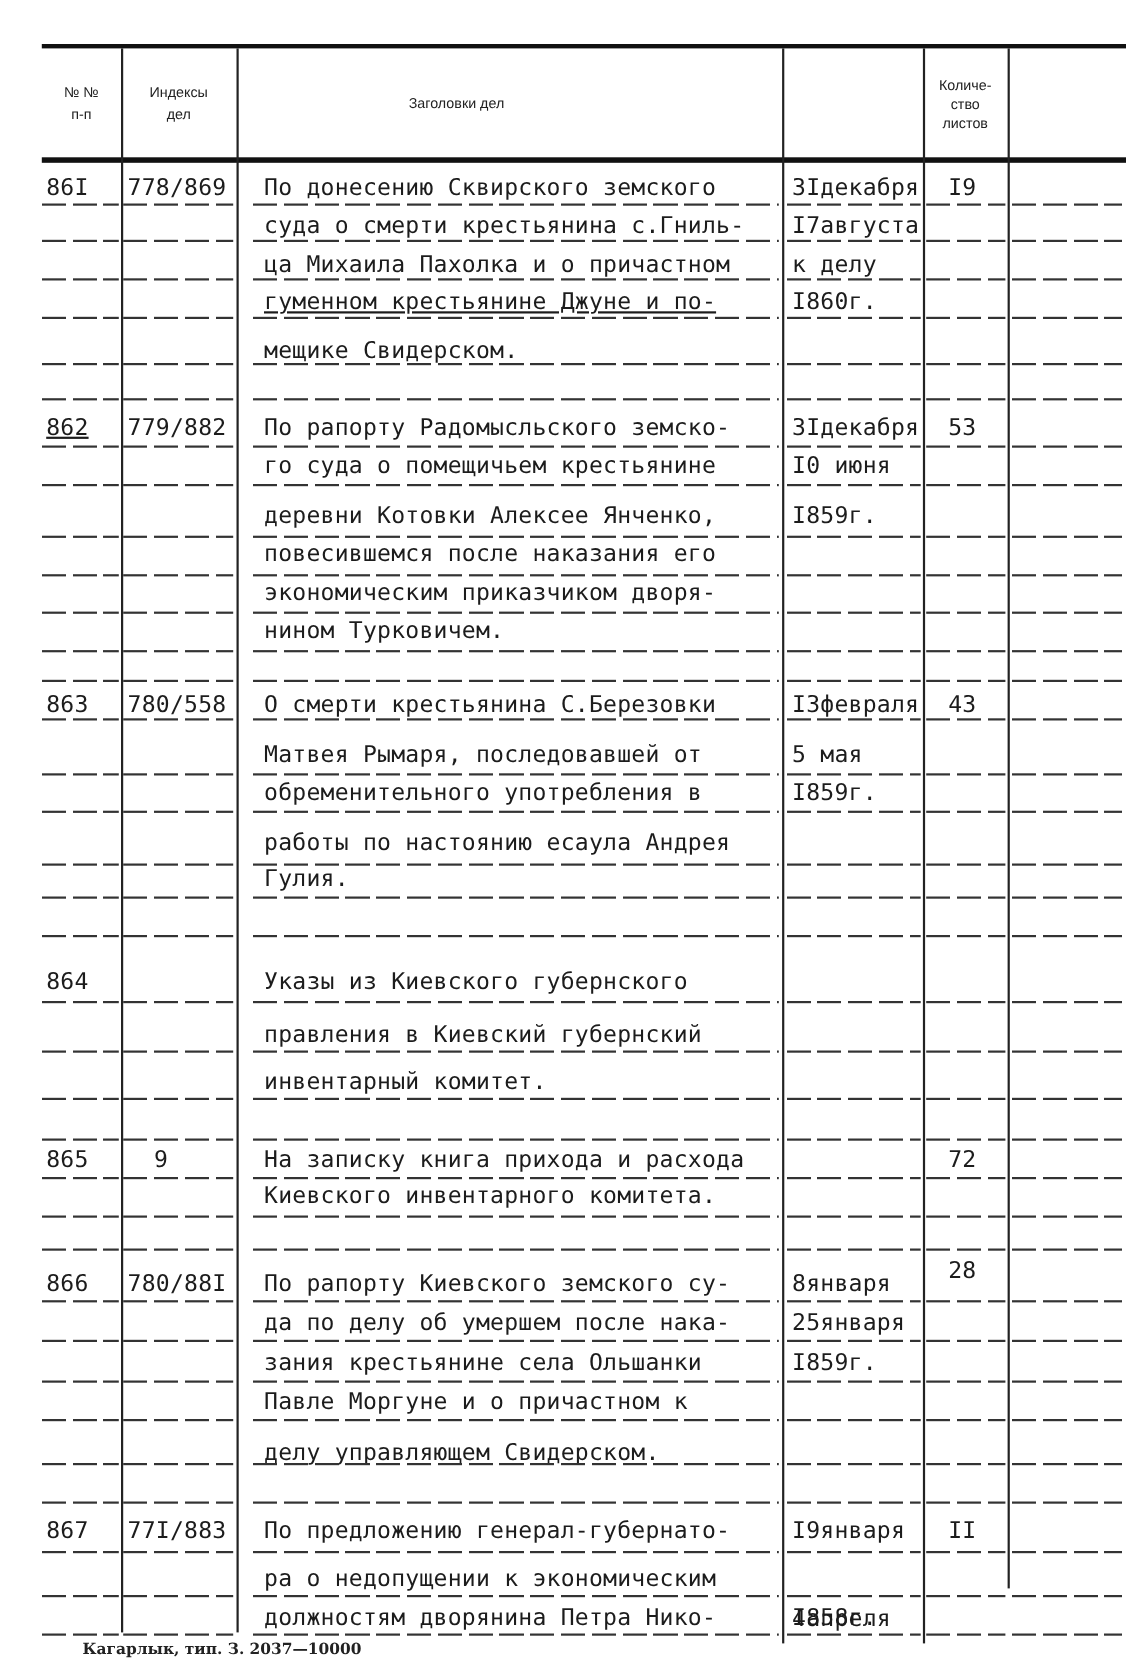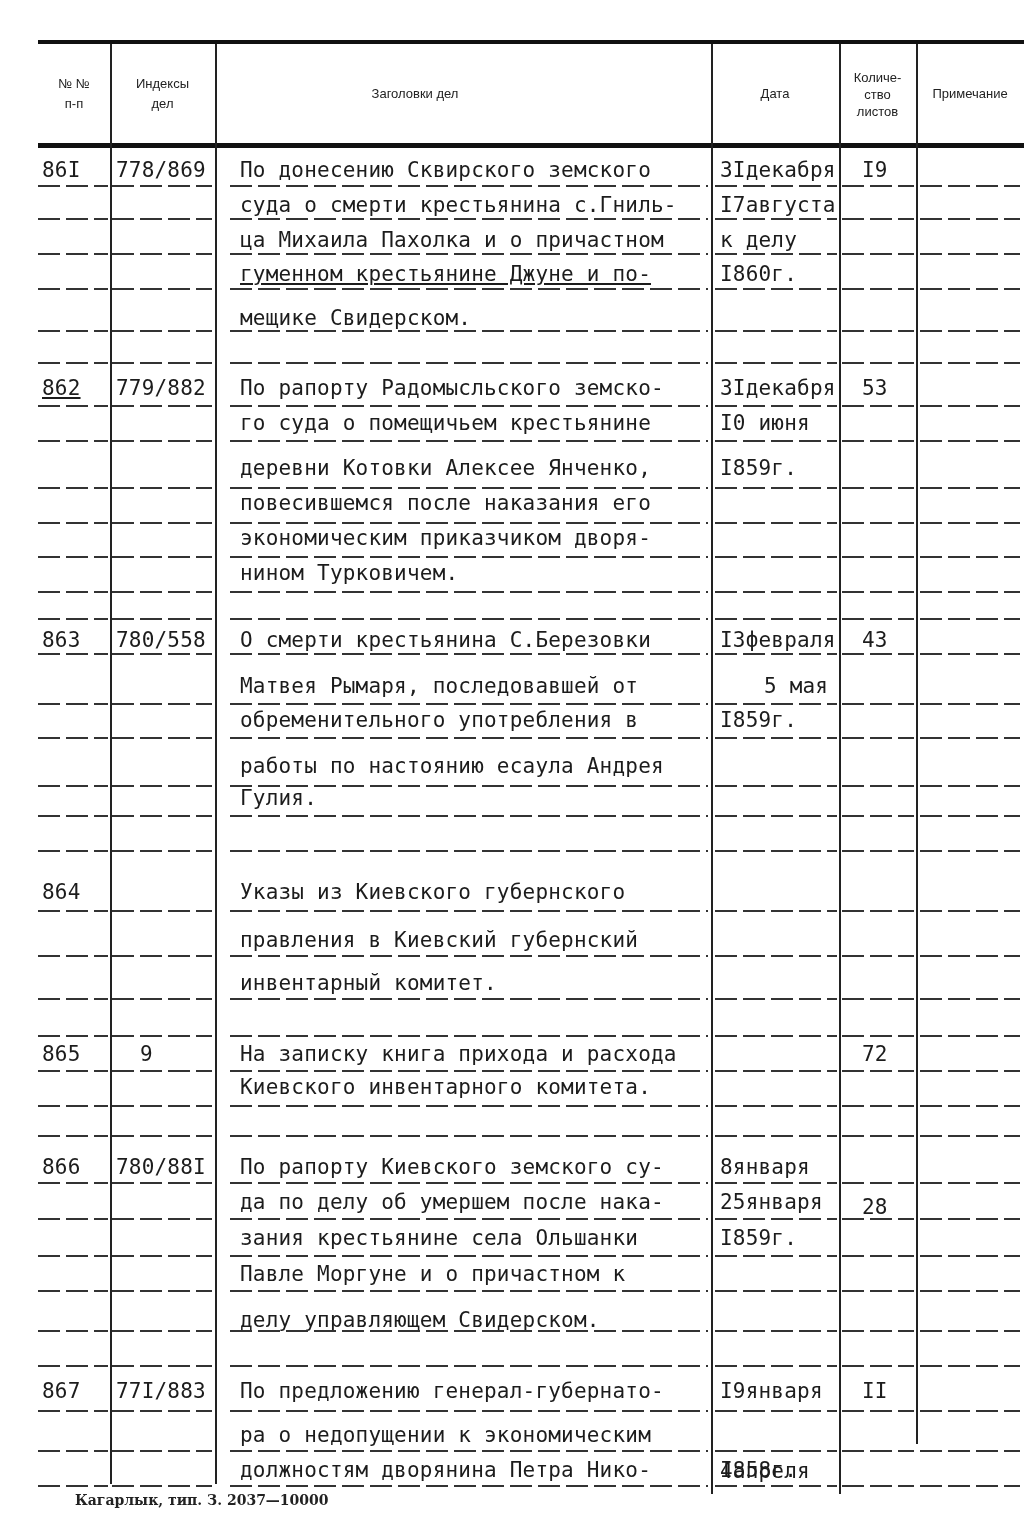--- a/index.html
+++ b/index.html
@@ -30,30 +30,24 @@
     <span>№  №</span>
     <span>п-п</span>
   </div>
   <div class="hcell" style="left:110px;width:105px;">
     <span>Индексы</span>
     <span>дел</span>
   </div>
   <div class="hcell" style="left:215px;width:400px;">
     <span>Заголовки  дел</span>
   </div>
-  <div class="hcell" style="left:711px;width:128px;">
-    <span>Дата</span>
-  </div>
   <div class="hcell" style="left:839px;width:77px;line-height:17px;">
     <span>Количе-</span>
     <span>ство</span>
     <span>листов</span>
-  </div>
-  <div class="hcell" style="left:916px;width:108px;">
-    <span>Примечание</span>
   </div>
 
   <div id="rows">
       <div class="cell" style="left: 42px; top: 158px;">86I</div>
       <div class="cell" style="left: 116px; top: 158px;">778/869</div>
       <div class="cell" style="left: 240px; top: 158px;">По донесению Сквирского земского</div>
       <div class="cell" style="left: 240px; top: 193px;">суда о смерти крестьянина с.Гниль-</div>
       <div class="cell" style="left: 240px; top: 228px;">ца Михаила Пахолка и о причастном</div>
       <div class="cell" style="left: 240px; top: 262px; text-decoration: underline;">гуменном крестьянине Джуне и по-</div>
       <div class="cell" style="left: 240px; top: 306px;">мещике Свидерском.</div>
@@ -153,21 +147,21 @@
       <div class="dash" style="left: 842px; top: 618px; width: 72px;"></div>
       <div class="dash" style="left: 920px; top: 618px; width: 100px;"></div>
       <div class="cell" style="left: 42px; top: 628px;">863</div>
       <div class="cell" style="left: 116px; top: 628px;">780/558</div>
       <div class="cell" style="left: 240px; top: 628px;">О смерти крестьянина С.Березовки</div>
       <div class="cell" style="left: 240px; top: 674px;">Матвея Рымаря, последовавшей от</div>
       <div class="cell" style="left: 240px; top: 708px; text-align: center;">обременительного употребления в</div>
       <div class="cell" style="left: 240px; top: 754px;">работы по настоянию есаула Андрея</div>
       <div class="cell" style="left: 240px; top: 786px;">Гулия.</div>
       <div class="cell" style="left: 720px; top: 628px;">I3февраля</div>
-      <div class="cell" style="left: 720px; top: 674px; margin-left: 44px;">5 мая</div>
+      <div class="cell" style="left: 720px; top: 674px;">5 мая</div>
       <div class="cell" style="left: 720px; top: 708px;">I859г.</div>
       <div class="cell" style="left: 862px; top: 628px;">43</div>
       <div class="dash" style="left: 38px; top: 653px; width: 70px;"></div>
       <div class="dash" style="left: 112px; top: 653px; width: 100px;"></div>
       <div class="dash" style="left: 230px; top: 653px; width: 478px;"></div>
       <div class="dash" style="left: 715px; top: 653px; width: 122px;"></div>
       <div class="dash" style="left: 842px; top: 653px; width: 72px;"></div>
       <div class="dash" style="left: 920px; top: 653px; width: 100px;"></div>
       <div class="dash" style="left: 38px; top: 703px; width: 70px;"></div>
       <div class="dash" style="left: 112px; top: 703px; width: 100px;"></div>
@@ -253,21 +247,21 @@
       <div class="cell" style="left: 42px; top: 1155px;">866</div>
       <div class="cell" style="left: 116px; top: 1155px;">780/88I</div>
       <div class="cell" style="left: 240px; top: 1155px;">По рапорту Киевского земского су-</div>
       <div class="cell" style="left: 240px; top: 1190px;">да по делу об умершем после нака-</div>
       <div class="cell" style="left: 240px; top: 1226px;">зания крестьянине села Ольшанки</div>
       <div class="cell" style="left: 240px; top: 1262px;">Павле Моргуне и о причастном к</div>
       <div class="cell" style="left: 240px; top: 1308px;">делу управляющем Свидерском.</div>
       <div class="cell" style="left: 720px; top: 1155px;">8января</div>
       <div class="cell" style="left: 720px; top: 1190px;">25января</div>
       <div class="cell" style="left: 720px; top: 1226px;">I859г.</div>
-      <div class="cell" style="left: 862px; top: 1195px;">28</div>
+      <div class="cell" style="left: 862px; top: 1143px;">28</div>
       <div class="dash" style="left: 38px; top: 1182px; width: 70px;"></div>
       <div class="dash" style="left: 112px; top: 1182px; width: 100px;"></div>
       <div class="dash" style="left: 230px; top: 1182px; width: 478px;"></div>
       <div class="dash" style="left: 715px; top: 1182px; width: 122px;"></div>
       <div class="dash" style="left: 842px; top: 1182px; width: 72px;"></div>
       <div class="dash" style="left: 920px; top: 1182px; width: 100px;"></div>
       <div class="dash" style="left: 38px; top: 1218px; width: 70px;"></div>
       <div class="dash" style="left: 112px; top: 1218px; width: 100px;"></div>
       <div class="dash" style="left: 230px; top: 1218px; width: 478px;"></div>
       <div class="dash" style="left: 715px; top: 1218px; width: 122px;"></div>

